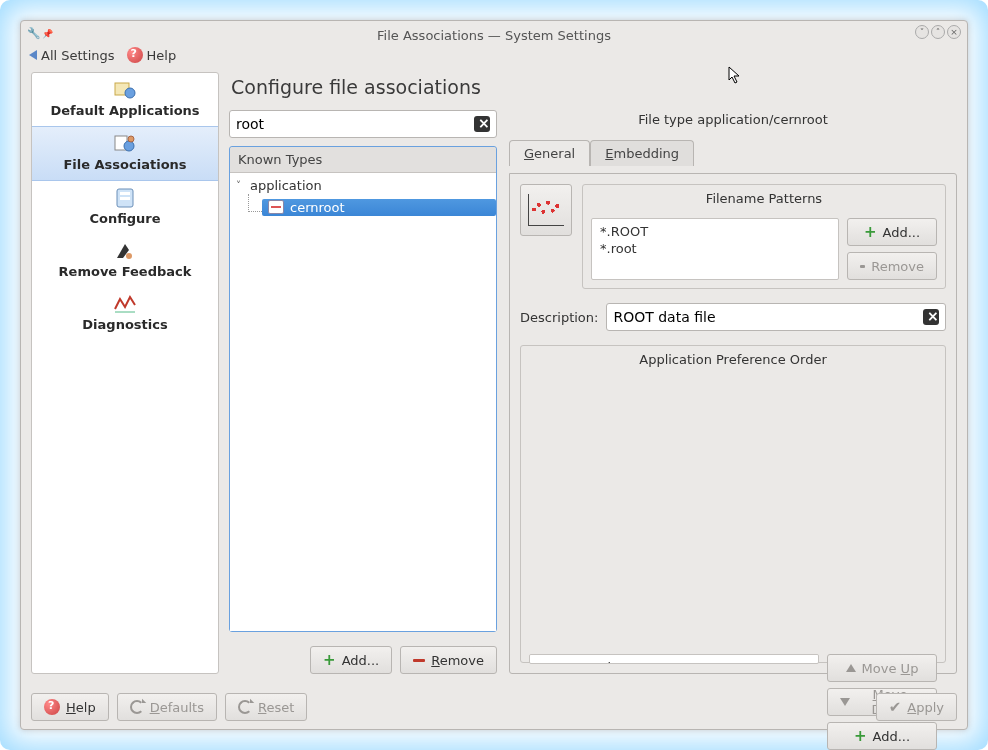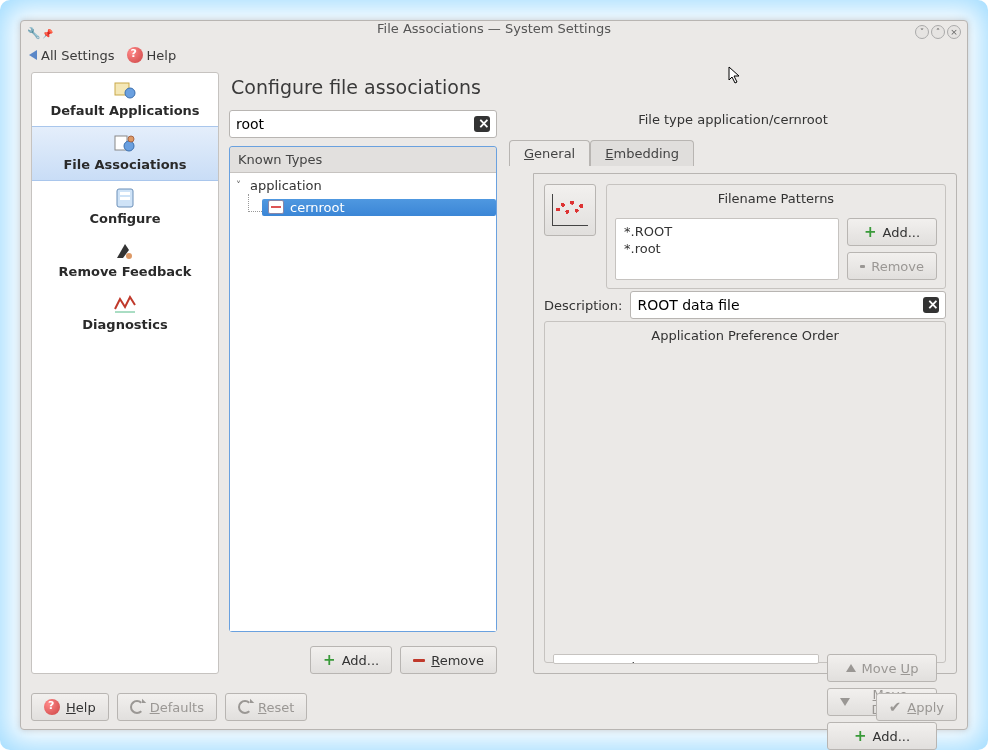--- a/index.html
+++ b/index.html
@@ -11,21 +11,21 @@
   }
   .window {
     width: 100%; height: 100%;
     background: #ebe9e7;
     border: 1px solid #b8b5b2;
     border-radius: 4px;
     display: flex; flex-direction: column;
     box-shadow: 0 0 6px rgba(0,0,0,0.2);
   }
   .titlebar {
-    display: flex; align-items: flex-start; justify-content: center;
+    display: flex; align-items: flex-end; justify-content: center;
     position: relative; height: 22px;
     color: #555; font-size: 13px;
   }
   .title-icons-left { position:absolute; left:6px; top:4px; display:flex; gap:2px; }
   .title-icons-right { position:absolute; right:6px; top:4px; display:flex; gap:2px; }
   .title-dot { width:14px; height:14px; border:1px solid #aaa; border-radius:50%; background:#e6e4e2; display:flex; align-items:center; justify-content:center; font-size:9px; color:#666; line-height:1;}
   .toolbar {
     display: flex; align-items: center; gap: 12px; padding: 4px 8px 8px 8px;
     border-bottom: 1px solid transparent;
   }
@@ -112,21 +112,21 @@
   .tabs { display:flex; gap:0; }
   .tab {
     padding:5px 14px; border:1px solid #b8b5b2; border-bottom:none;
     background:#e0dedc; border-radius:4px 4px 0 0; cursor:pointer; color:#444;
     position:relative; top:1px;
   }
   .tab.active { background:#ebe9e7; z-index:2;}
   .tab .u { text-decoration: underline; }
   .tab-panel {
     border:1px solid #b8b5b2; border-radius:0 3px 3px 3px;
-    padding:10px; background:#ebe9e7; flex:1; display:flex; flex-direction:column; gap:2px; min-height:0;margin-left:24px;
+    padding:10px; background:#ebe9e7; flex:1; display:flex; flex-direction:column; gap:14px; min-height:0;
   }
   .hsplit { display:flex; gap:10px; align-items:flex-start;}
   .big-icon-btn {
     width:52px;height:52px;
     border:1px solid #b8b5b2; border-radius:3px;
     background:linear-gradient(#f2f0ee,#e1dfdd);
     display:flex; align-items:center; justify-content:center; cursor:pointer;
   }
   .root-icon { width:36px;height:32px; border-left:1px solid #444; border-bottom:1px solid #444; position:relative;}
   .root-icon::before{content:""; position:absolute; left:2px; right:2px; top:4px; bottom:4px;

